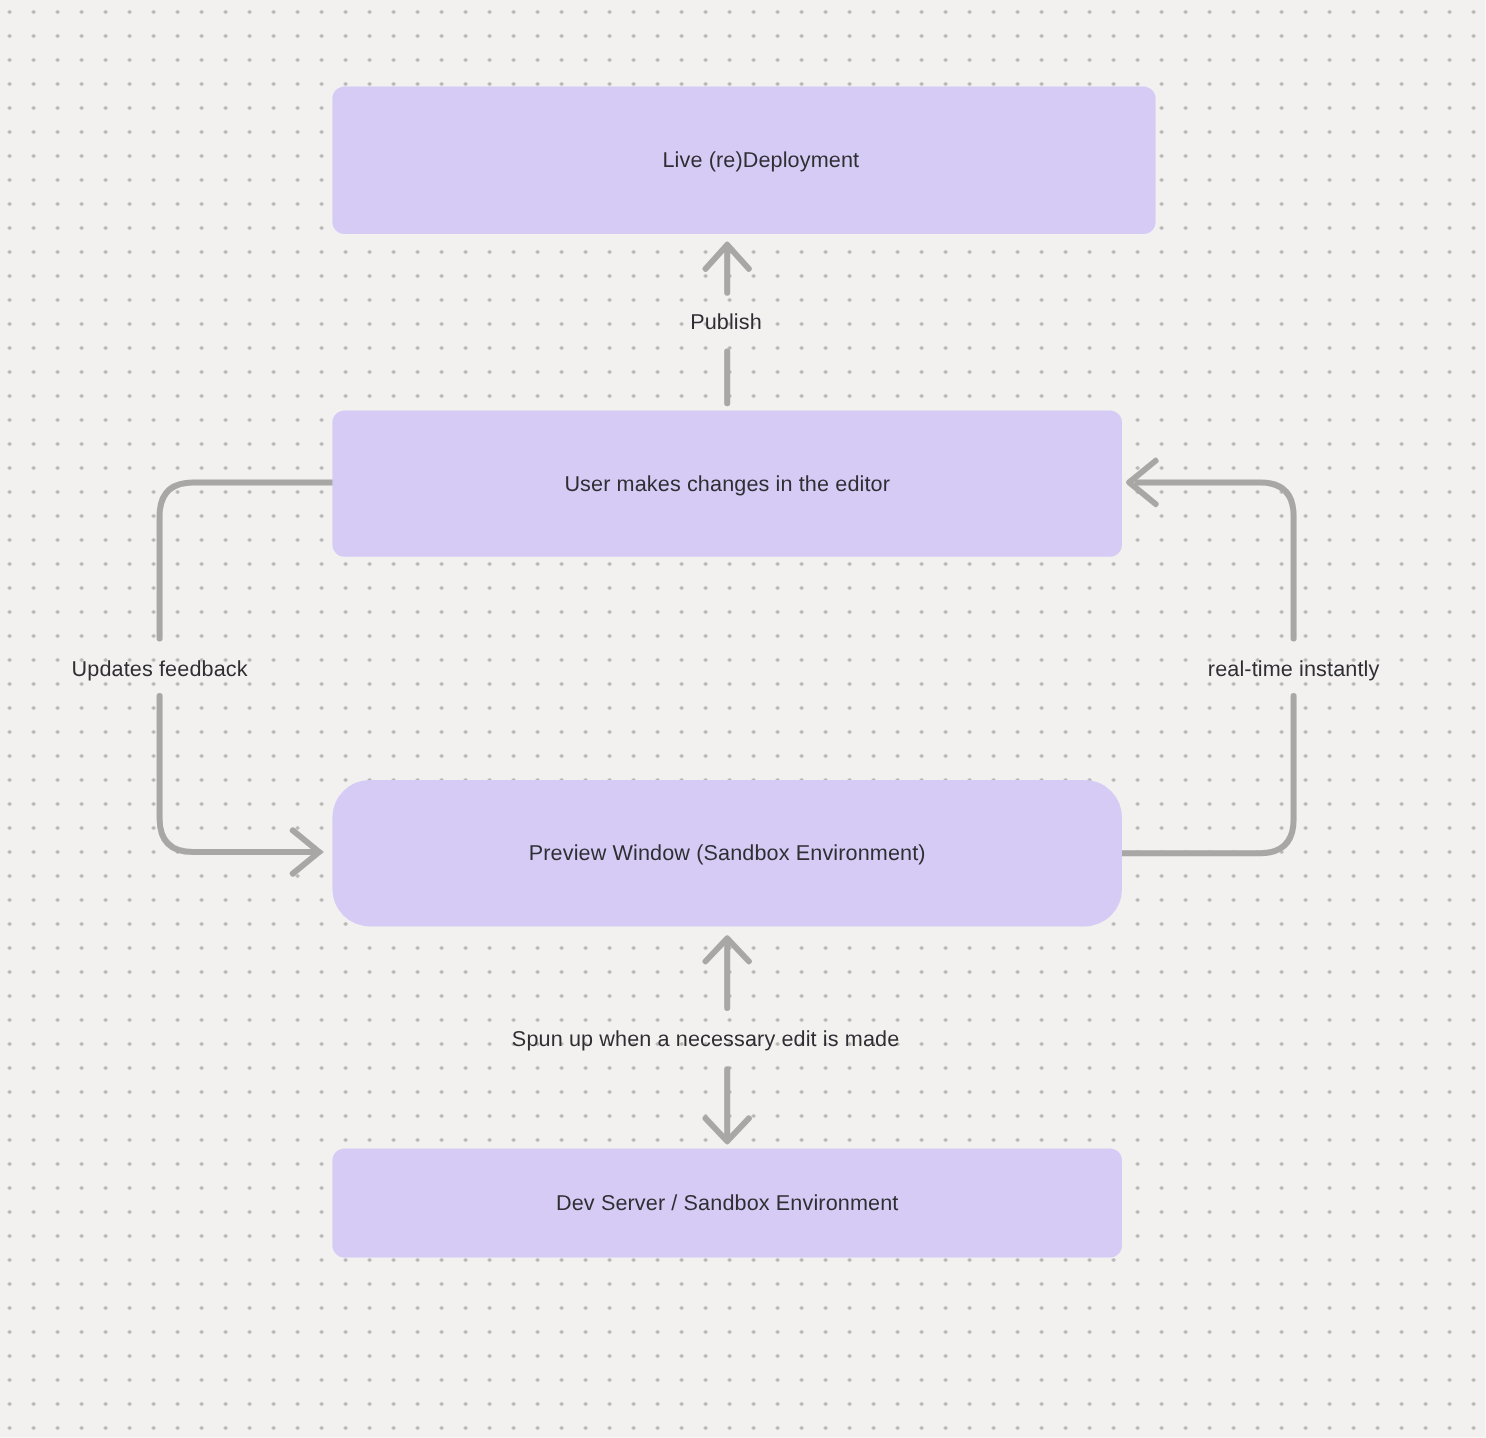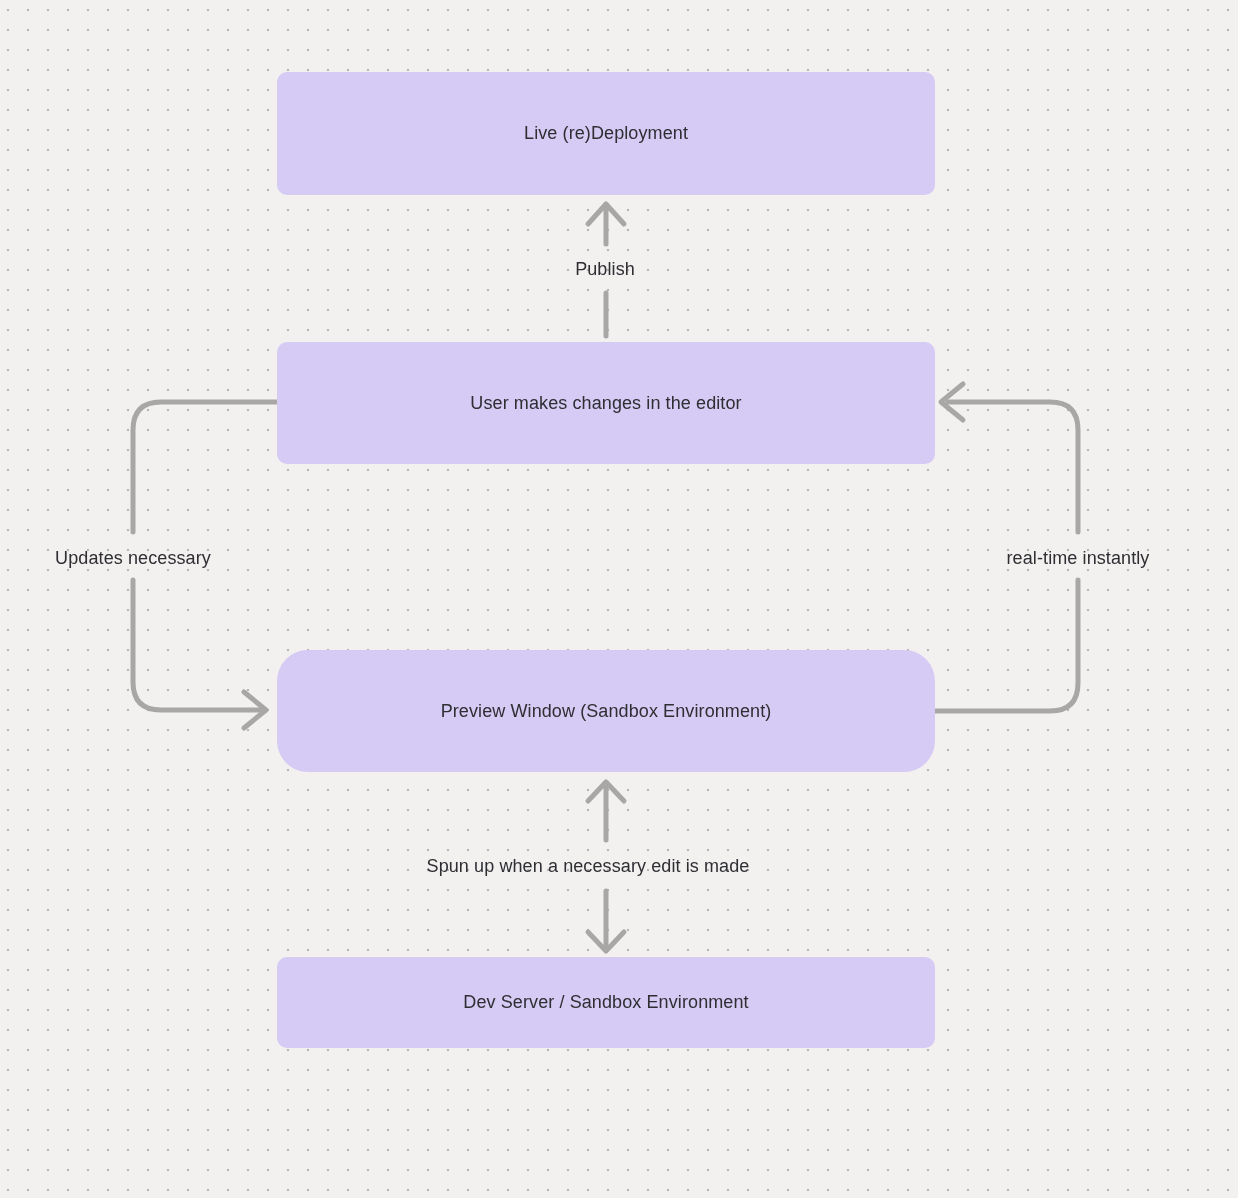--- a/index.html
+++ b/index.html
@@ -40,21 +40,21 @@
     background: #d6cbf4;
     border-radius: 10px;
     display: flex;
     align-items: center;
     justify-content: center;
     text-align: center;
     font-size: 18px;
     color: #2e2e33;
     letter-spacing: 0.1px;
   }
-  .node-1 { top: 72px;  height: 123px; }
+  .node-1 { top: 72px;  height: 123px; padding-left: 28px; }
   .node-2 { top: 342px; height: 122px; }
   .node-3 { top: 650px; height: 122px; border-radius: 31px; }
   .node-4 { top: 957px; height: 91px; }
   .edge-label {
     position: absolute;
     transform: translate(-50%, -50%);
     font-size: 18px;
     color: #2e2e33;
     white-space: nowrap;
     letter-spacing: 0.1px;
@@ -108,19 +108,19 @@
   <div class="node node-3">
     <span>Preview Window (Sandbox Environment)</span>
   </div>
 
   <div class="node node-4">
     <span>Dev Server / Sandbox Environment</span>
   </div>
 
   <div class="edge-label label-publish">Publish</div>
 
-  <div class="edge-label label-updates">Updates necessary</div>
+  <div class="edge-label label-updates">Updates feedback</div>
 
   <div class="edge-label label-feedback">real-time instantly</div>
 
   <div class="edge-label label-spunup">Spun up when a necessary edit is made</div>
 
 </div>
 
 </body></html>

